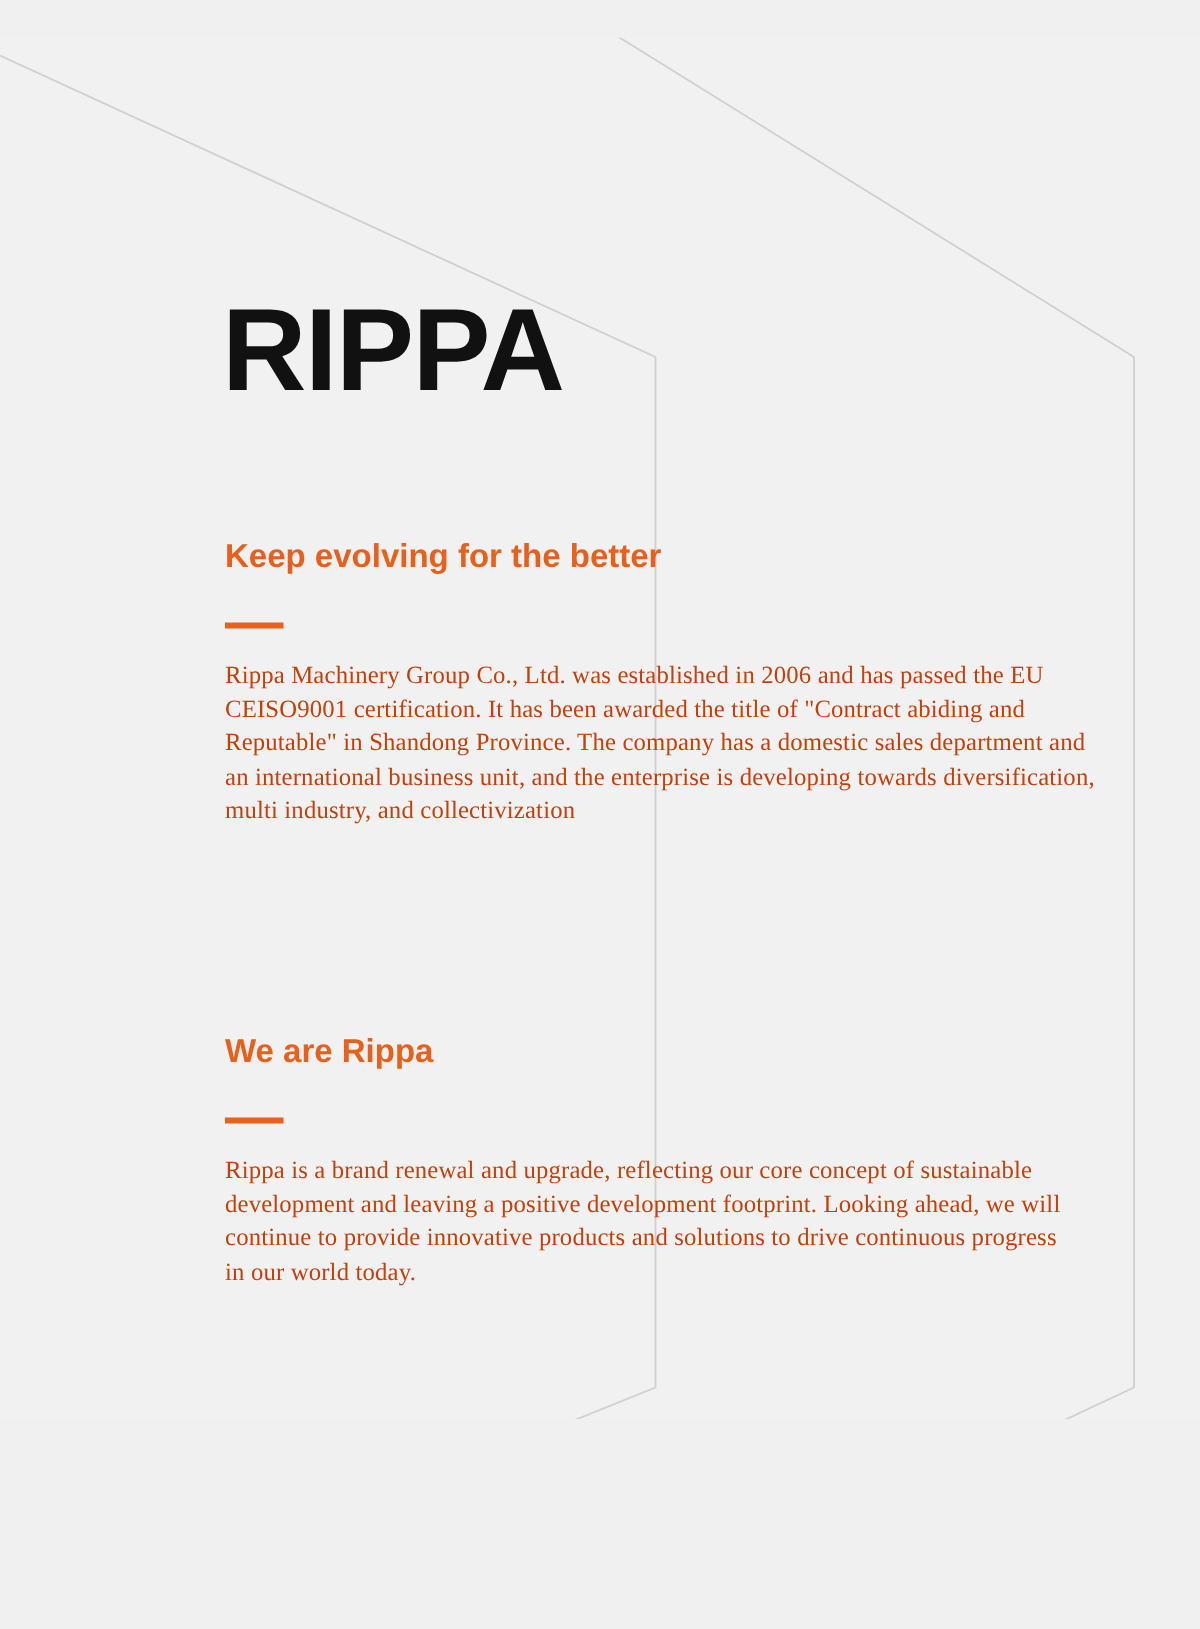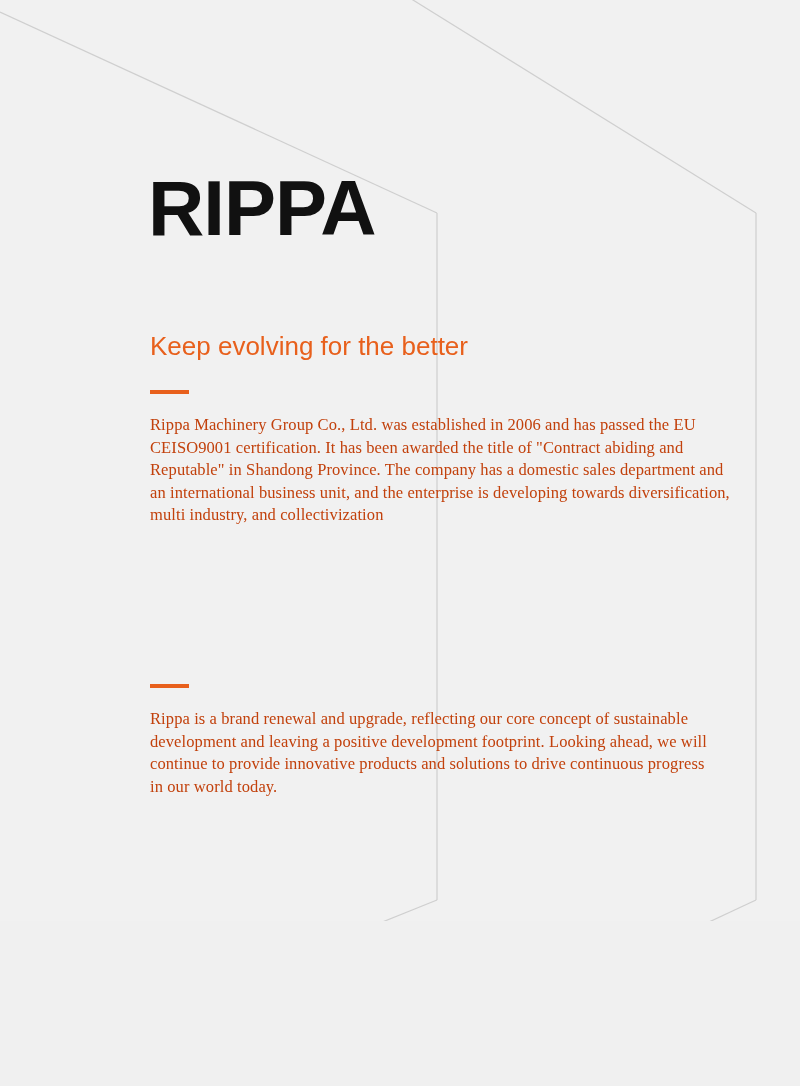--- a/index.html
+++ b/index.html
@@ -14,20 +14,21 @@
     overflow: hidden;
     position: relative;
   }
 
   #page {
     position: relative;
     width: 800px;
     height: 921px;
     background: #f1f1f1;
     overflow: hidden;
+    margin-top: 25px;
   }
 
   
   #bg-geometry {
     position: absolute;
     inset: 0;
     width: 800px;
     height: 1086px;
     pointer-events: none;
     z-index: 0;
@@ -55,22 +56,22 @@
 
   .section {
     position: absolute;
     left: 150px;
   }
   .section-one { top: 328px; }
   .section-two { top: 658px; }
 
   .section-heading {
     font-family: "Liberation Sans", sans-serif;
-    font-weight: 400;
-    font-size: 26px;
+    font-weight: 700;
+    font-size: 22px;
     line-height: 36px;
     color: #e8601c;
     margin: 0;
     letter-spacing: 0px;
   }
 
   .section-rule {
     width: 39px;
     height: 4px;
     background: #e8601c;
@@ -114,18 +115,19 @@
 
     <h1 class="brand-logo">RIPPA</h1>
 
     <div class="section section-one">
       <h2 class="section-heading">Keep evolving for the better</h2>
       <div class="section-rule"></div>
       <p class="section-body">Rippa Machinery Group Co., Ltd. was established in 2006 and has passed the EU CEISO9001 certification. It has been awarded the title of "Contract abiding and Reputable" in Shandong Province. The company has a domestic sales department and an international business unit, and the enterprise is developing towards diversification, multi industry, and collectivization</p>
     </div>
 
     <div class="section section-two">
+      <h2 class="section-heading">We are Rippa</h2>
       <div class="section-rule"></div>
       <p class="section-body">Rippa is a brand renewal and upgrade, reflecting our core concept of sustainable development and leaving a positive development footprint. Looking ahead, we will continue to provide innovative products and solutions to drive continuous progress in our world today.</p>
     </div>
 
   </div>
 </div>
 
 </body></html>

